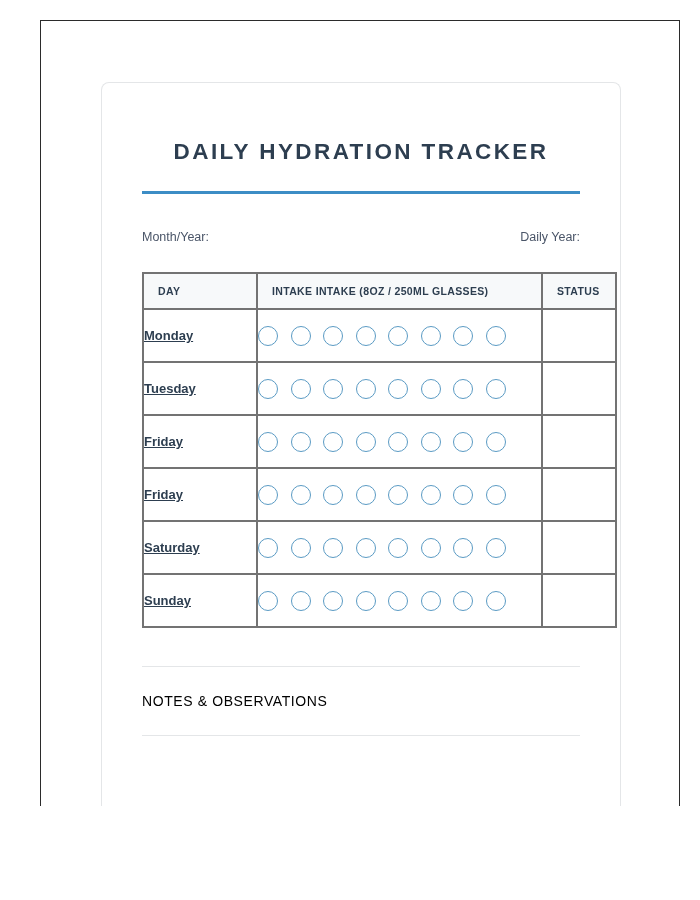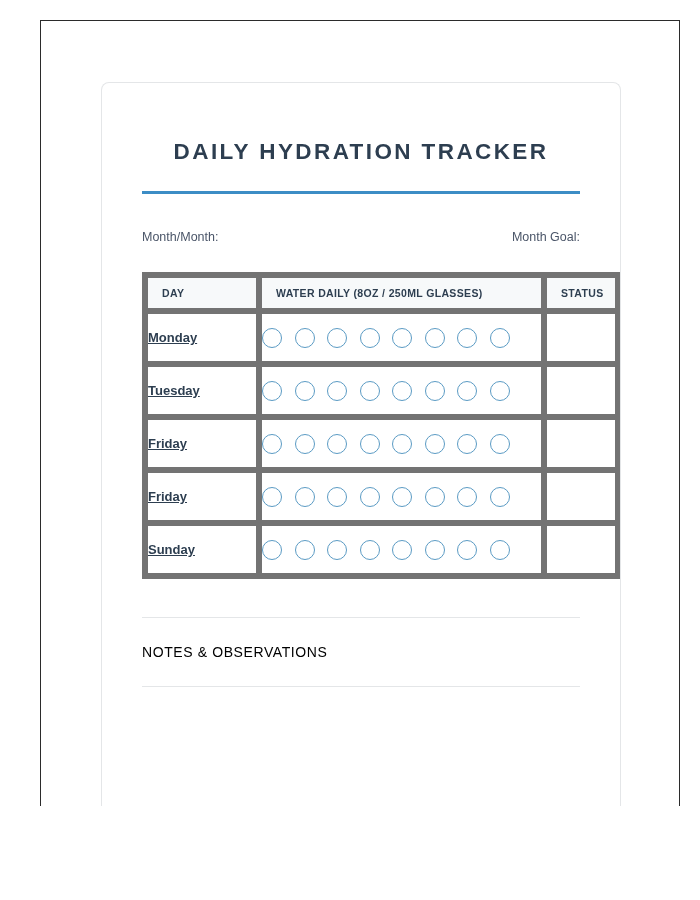--- a/index.html
+++ b/index.html
@@ -72,21 +72,21 @@
   .meta-field { white-space: nowrap; }
 
   table.tracker {
     margin-top: 28px;
     width: 100%;
     border-collapse: collapse;
     table-layout: fixed;
   }
   table.tracker th,
   table.tracker td {
-    border: 6px solid #737373;
+    border: 2px solid #737373;
     padding: 0;
     vertical-align: middle;
   }
   table.tracker thead th {
     background: #f7f9fa;
     height: 36px;
     font-size: 10.5px;
     font-weight: bold;
     letter-spacing: 0.35px;
     color: #2d3e50;
@@ -147,29 +147,29 @@
 
 <div class="screen">
   <div class="page-frame">
     <div class="card">
       <div class="card-inner">
 
         <h1 class="title">DAILY HYDRATION TRACKER</h1>
         <div class="title-rule"></div>
 
         <div class="meta-row">
-          <div class="meta-field">Month/Month:</div>
-          <div class="meta-field">Month Goal:</div>
+          <div class="meta-field">Month/Year:</div>
+          <div class="meta-field">Daily Year:</div>
         </div>
 
         <table class="tracker">
           <thead>
             <tr>
               <th class="col-day">DAY</th>
-              <th class="col-water">WATER DAILY (8OZ / 250ML GLASSES)</th>
+              <th class="col-water">INTAKE INTAKE (8OZ / 250ML GLASSES)</th>
               <th class="col-status">STATUS</th>
             </tr>
           </thead>
           <tbody id="tracker-body">
               <tr>
                 <td class="cell-day">Monday</td>
                 <td class="cell-water">
                   <div class="glasses">
                     <div class="glass"></div>
                     <div class="glass"></div>
@@ -210,20 +210,36 @@
                     <div class="glass"></div>
                     <div class="glass"></div>
                     <div class="glass"></div>
                     <div class="glass"></div>
                   </div>
                 </td>
                 <td class="cell-status"></td>
               </tr>
               <tr>
                 <td class="cell-day">Friday</td>
+                <td class="cell-water">
+                  <div class="glasses">
+                    <div class="glass"></div>
+                    <div class="glass"></div>
+                    <div class="glass"></div>
+                    <div class="glass"></div>
+                    <div class="glass"></div>
+                    <div class="glass"></div>
+                    <div class="glass"></div>
+                    <div class="glass"></div>
+                  </div>
+                </td>
+                <td class="cell-status"></td>
+              </tr>
+              <tr>
+                <td class="cell-day">Saturday</td>
                 <td class="cell-water">
                   <div class="glasses">
                     <div class="glass"></div>
                     <div class="glass"></div>
                     <div class="glass"></div>
                     <div class="glass"></div>
                     <div class="glass"></div>
                     <div class="glass"></div>
                     <div class="glass"></div>
                     <div class="glass"></div>

